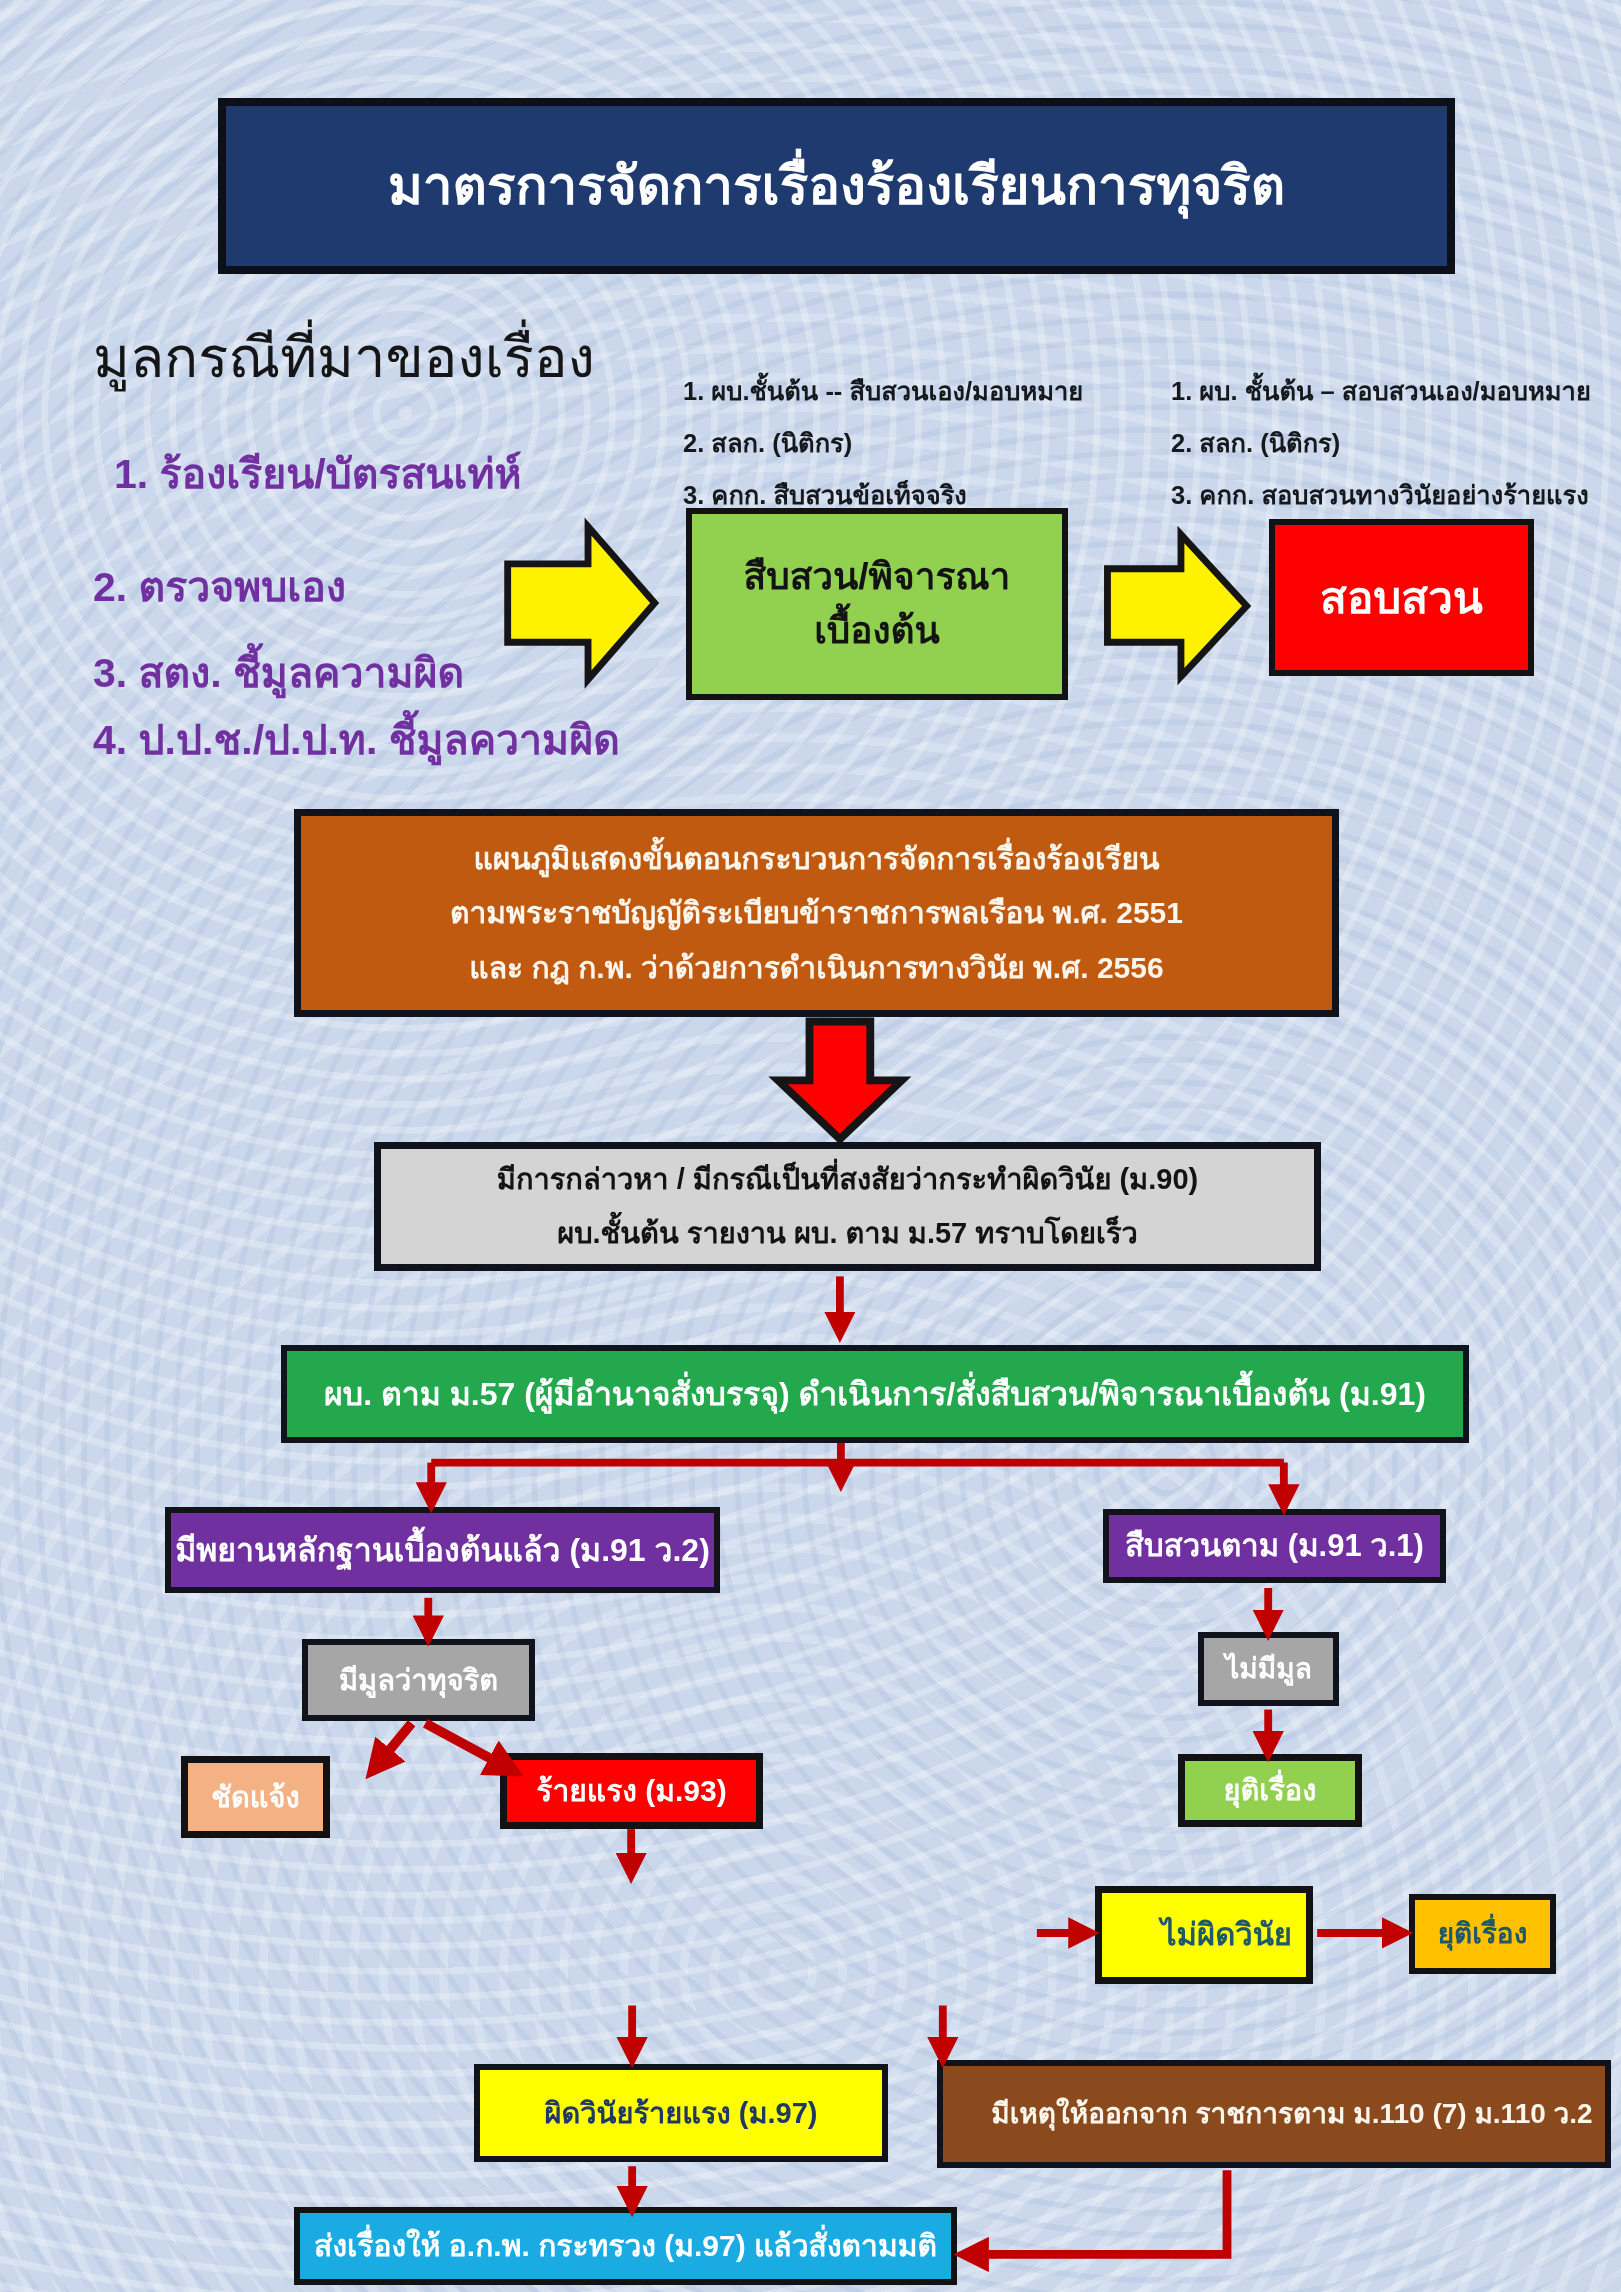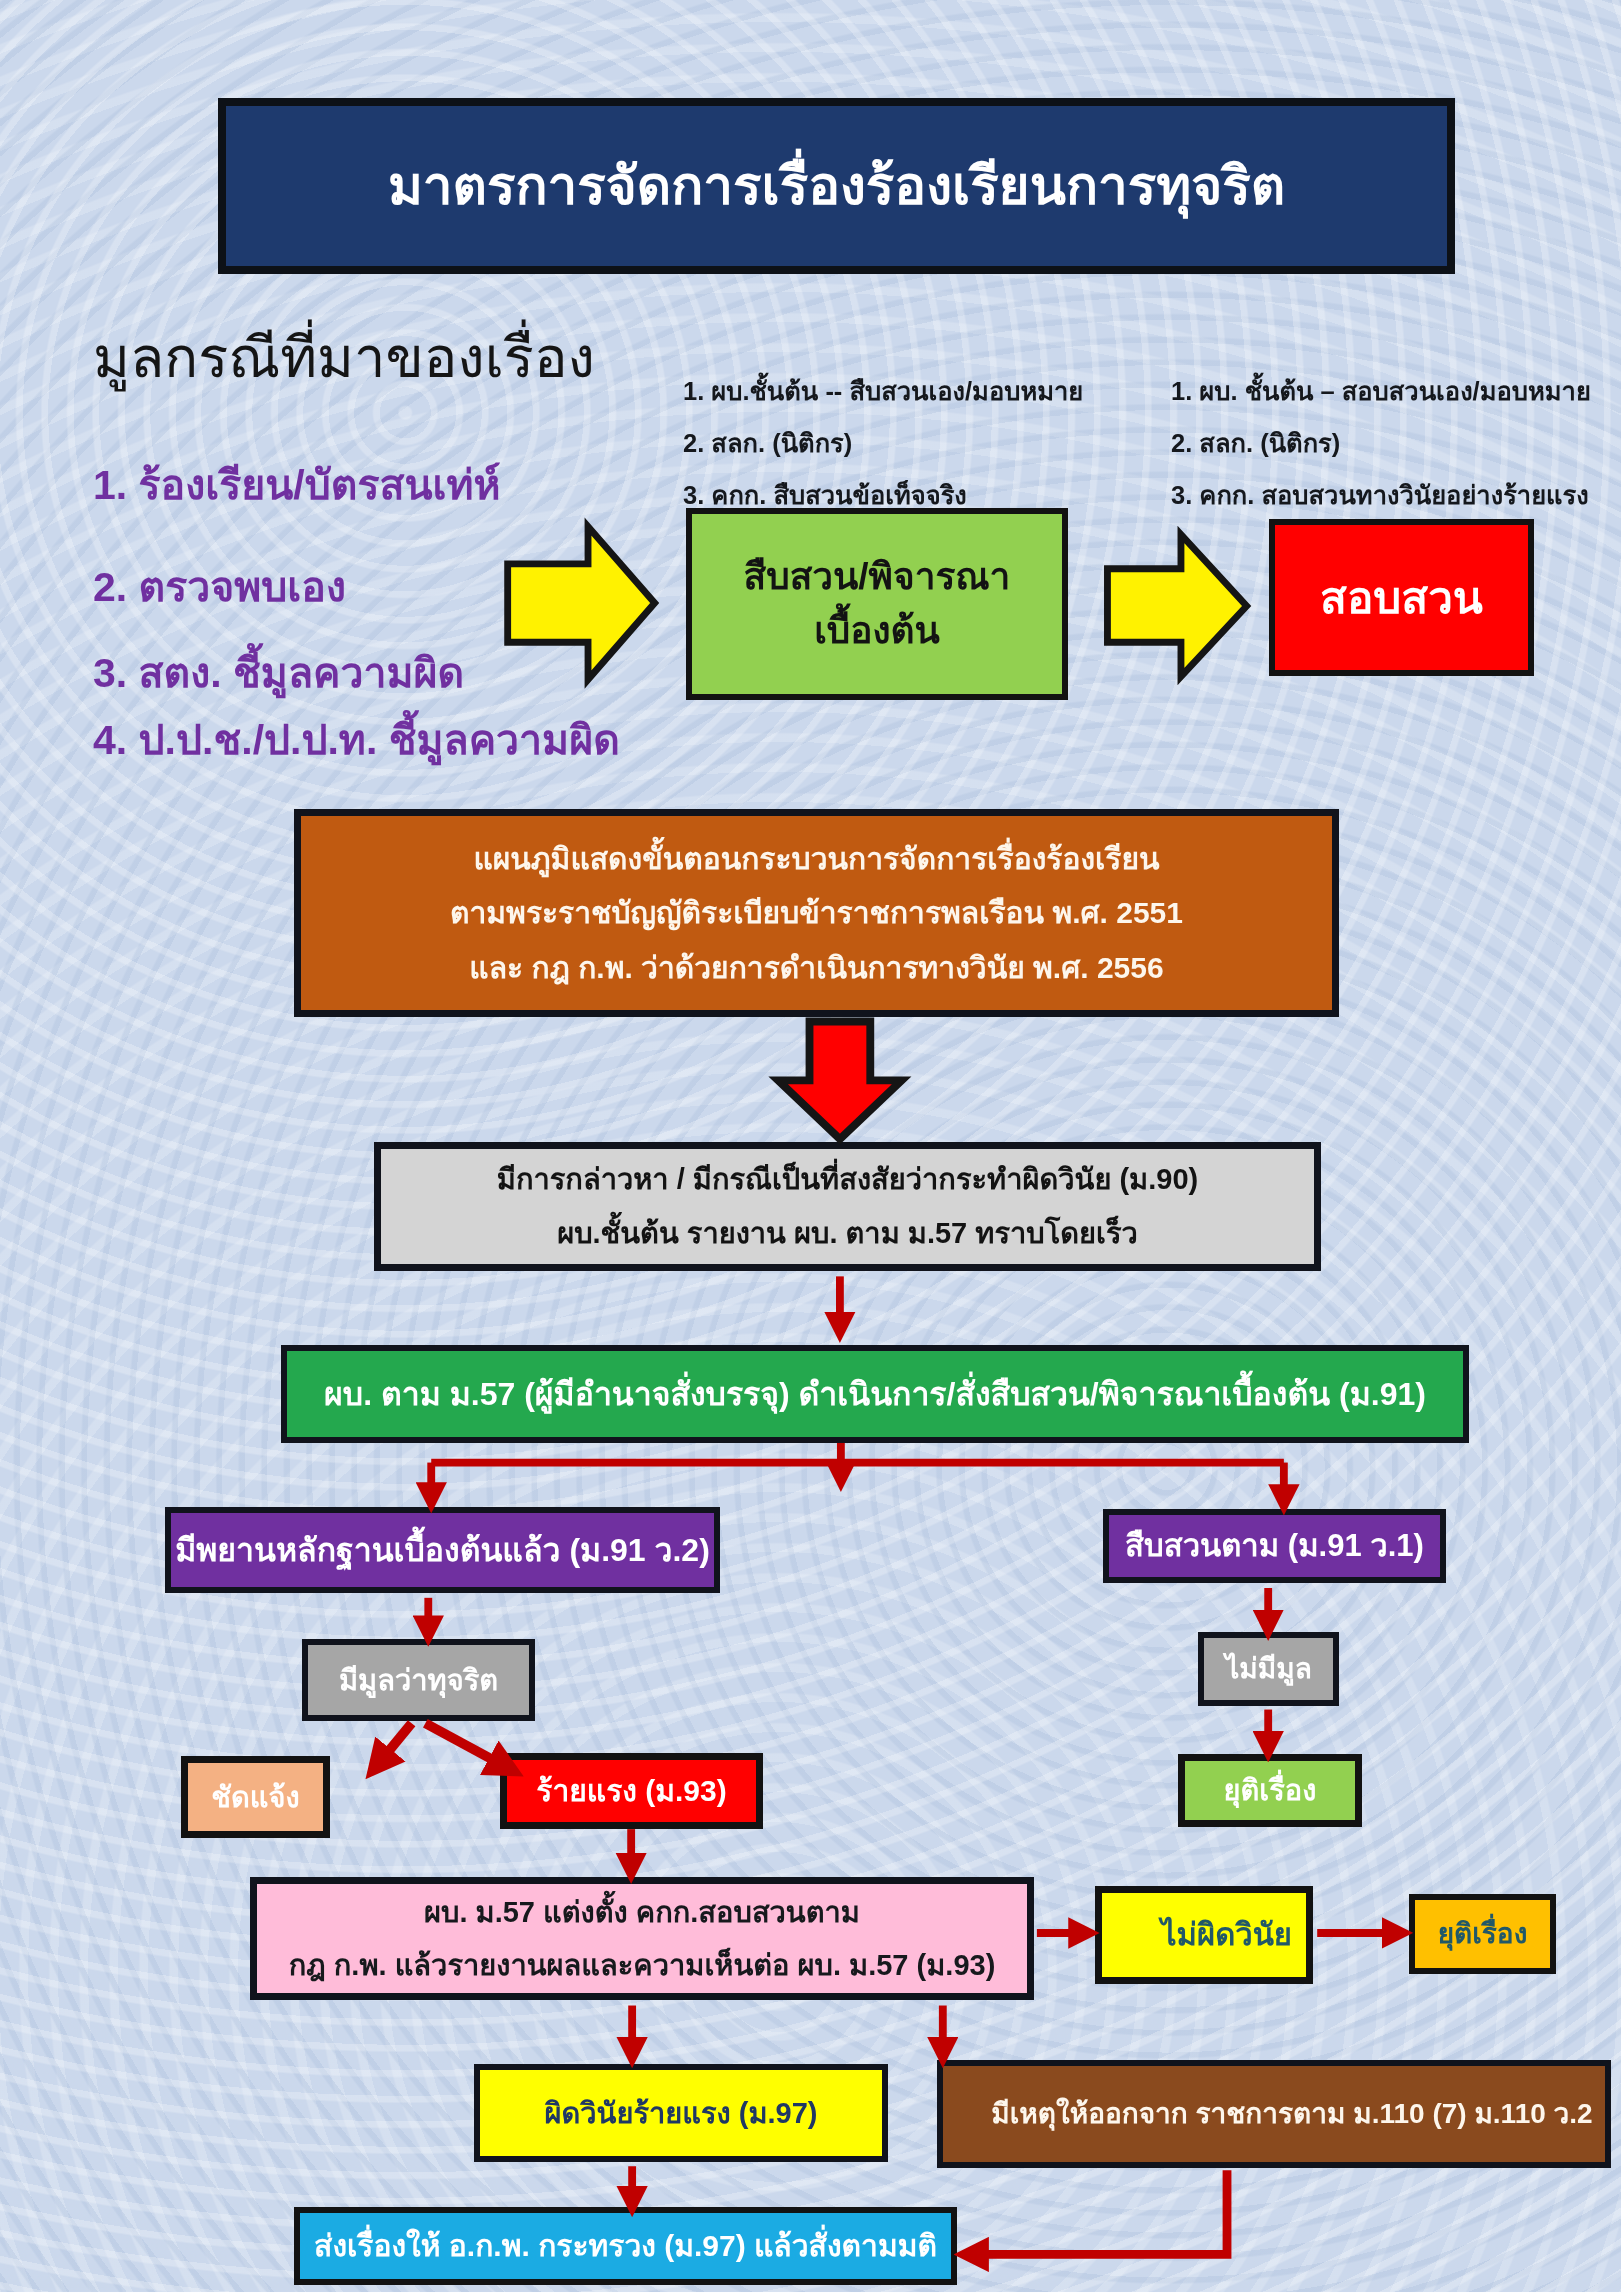--- a/index.html
+++ b/index.html
@@ -12,21 +12,21 @@
       repeating-radial-gradient(circle at 48% 86%, rgba(255,255,255,.20) 0 7.8px, transparent 9.8px 30px);}
   .abs{position:absolute;box-sizing:border-box;}
   .box{position:absolute;box-sizing:border-box;display:flex;flex-direction:column;
        align-items:center;justify-content:center;text-align:center;font-weight:bold;line-height:1.45;}
   .overlay{position:absolute;left:0;top:0;width:1621px;height:2293px;pointer-events:none;z-index:5;}
 
   .title-banner{left:218px;top:98px;width:1237px;height:176px;background:#1e3a6e;
     border:8.8px solid #0d1117;color:#ffffff;font-size:53px;}
   .sources-heading{left:93px;top:323px;width:627px;color:#151515;font-size:56px;font-weight:normal;line-height:1.25;}
   .src-item{left:93px;width:608px;color:#7030a0;font-size:41px;font-weight:bold;line-height:1.3;}
-  .src1{top:459px;} .src2{top:561px;} .src3{top:647px;} .src4{top:714px;}
+  .src1{top:448px;margin-left:21px;} .src2{top:561px;} .src3{top:647px;} .src4{top:714px;}
 
   .note{width:476px;color:#15181d;font-size:25.5px;font-weight:bold;}
   .note div{height:52px;display:flex;align-items:center;}
   .note-invest{left:683px;top:365px;}
   .note-inquiry{left:1171px;top:365px;}
 
   .investigate-box{left:686px;top:508px;width:382px;height:192px;background:#92d050;
     border:6.9px solid #121212;color:#131313;font-size:37px;}
   .inquiry-box{left:1269px;top:519px;width:265px;height:157px;background:#ff0000;
     border:6.9px solid #121212;color:#ffffff;font-size:44px;}
@@ -126,24 +126,20 @@
   </div>
   <div class="box clear-box">
     <span>ชัดแจ้ง</span>
   </div>
   <div class="box serious-box">
     <span>ร้ายแรง (ม.93)</span>
   </div>
   <div class="box end-green-box">
     <span>ยุติเรื่อง</span>
   </div>
-  <div class="box appoint-box">
-    <span>ผบ. ม.57 แต่งตั้ง คกก.สอบสวนตาม</span>
-    <span>กฎ ก.พ. แล้วรายงานผลและความเห็นต่อ ผบ. ม.57 (ม.93)</span>
-  </div>
   <div class="box no-offense-box">
     <span>ไม่ผิดวินัย</span>
   </div>
   <div class="box end-orange-box">
     <span>ยุติเรื่อง</span>
   </div>
   <div class="box serious-offense-box">
     <span>ผิดวินัยร้ายแรง (ม.97)</span>
   </div>
   <div class="box discharge-box">

